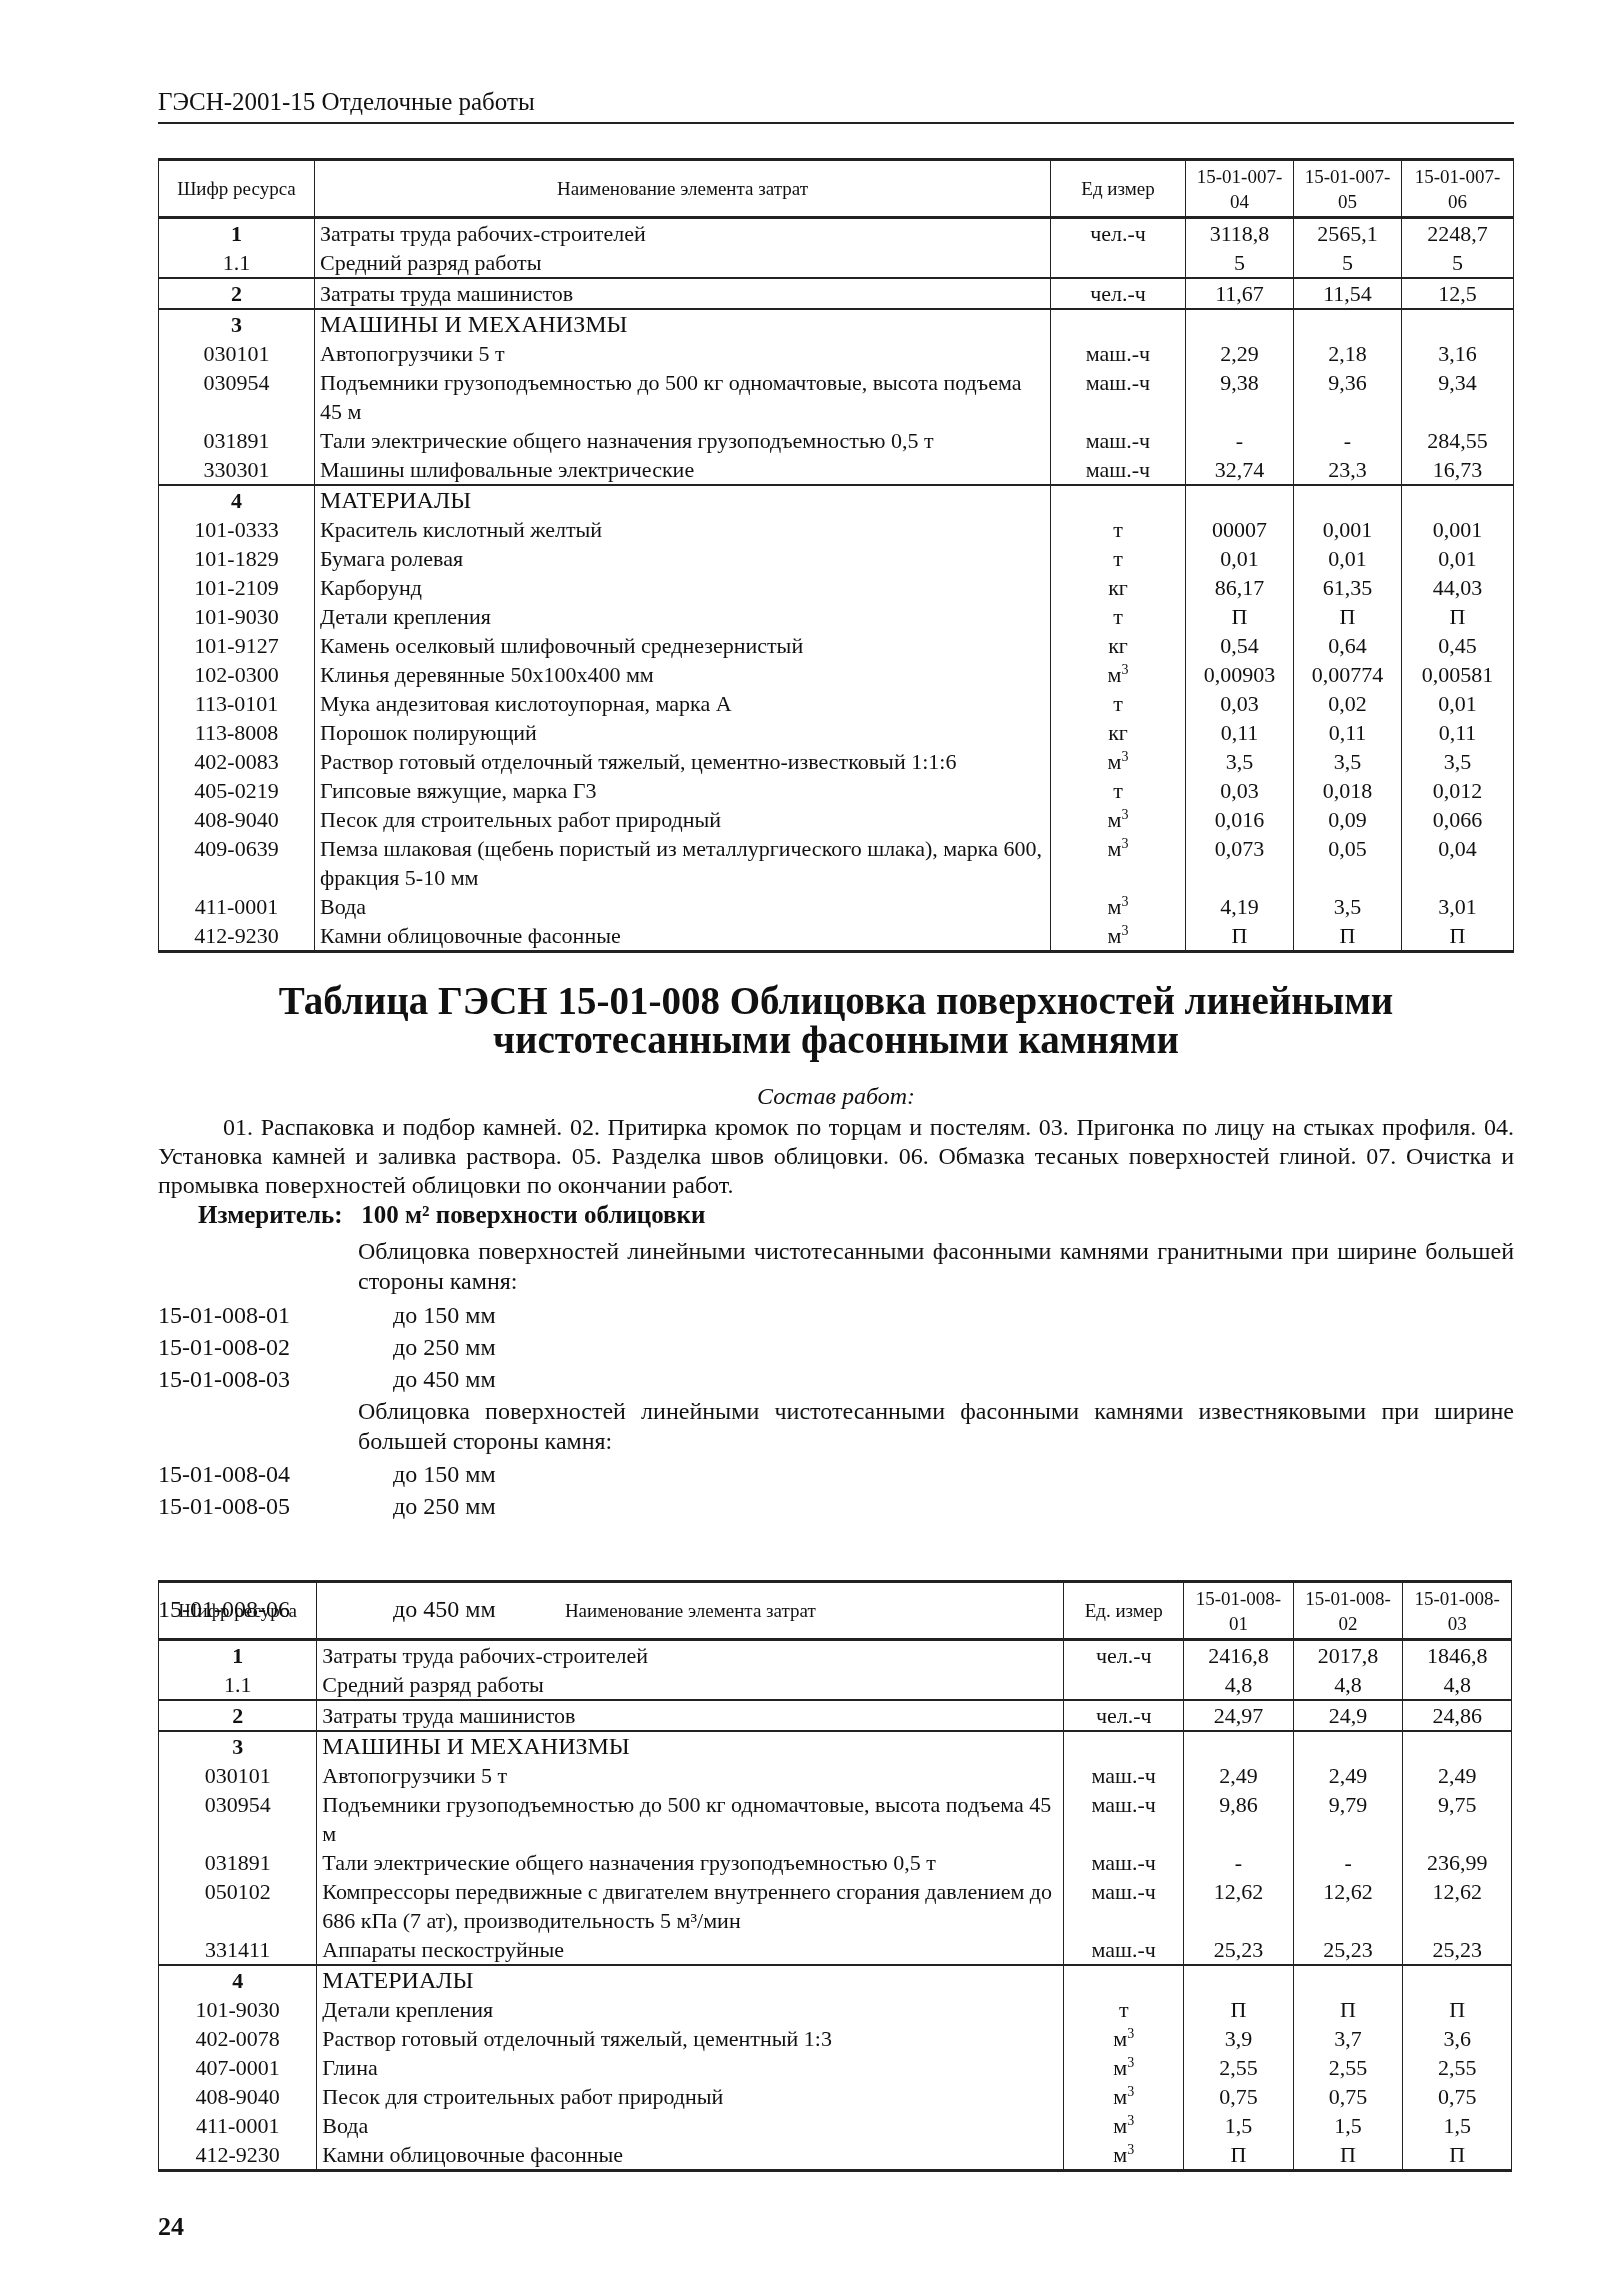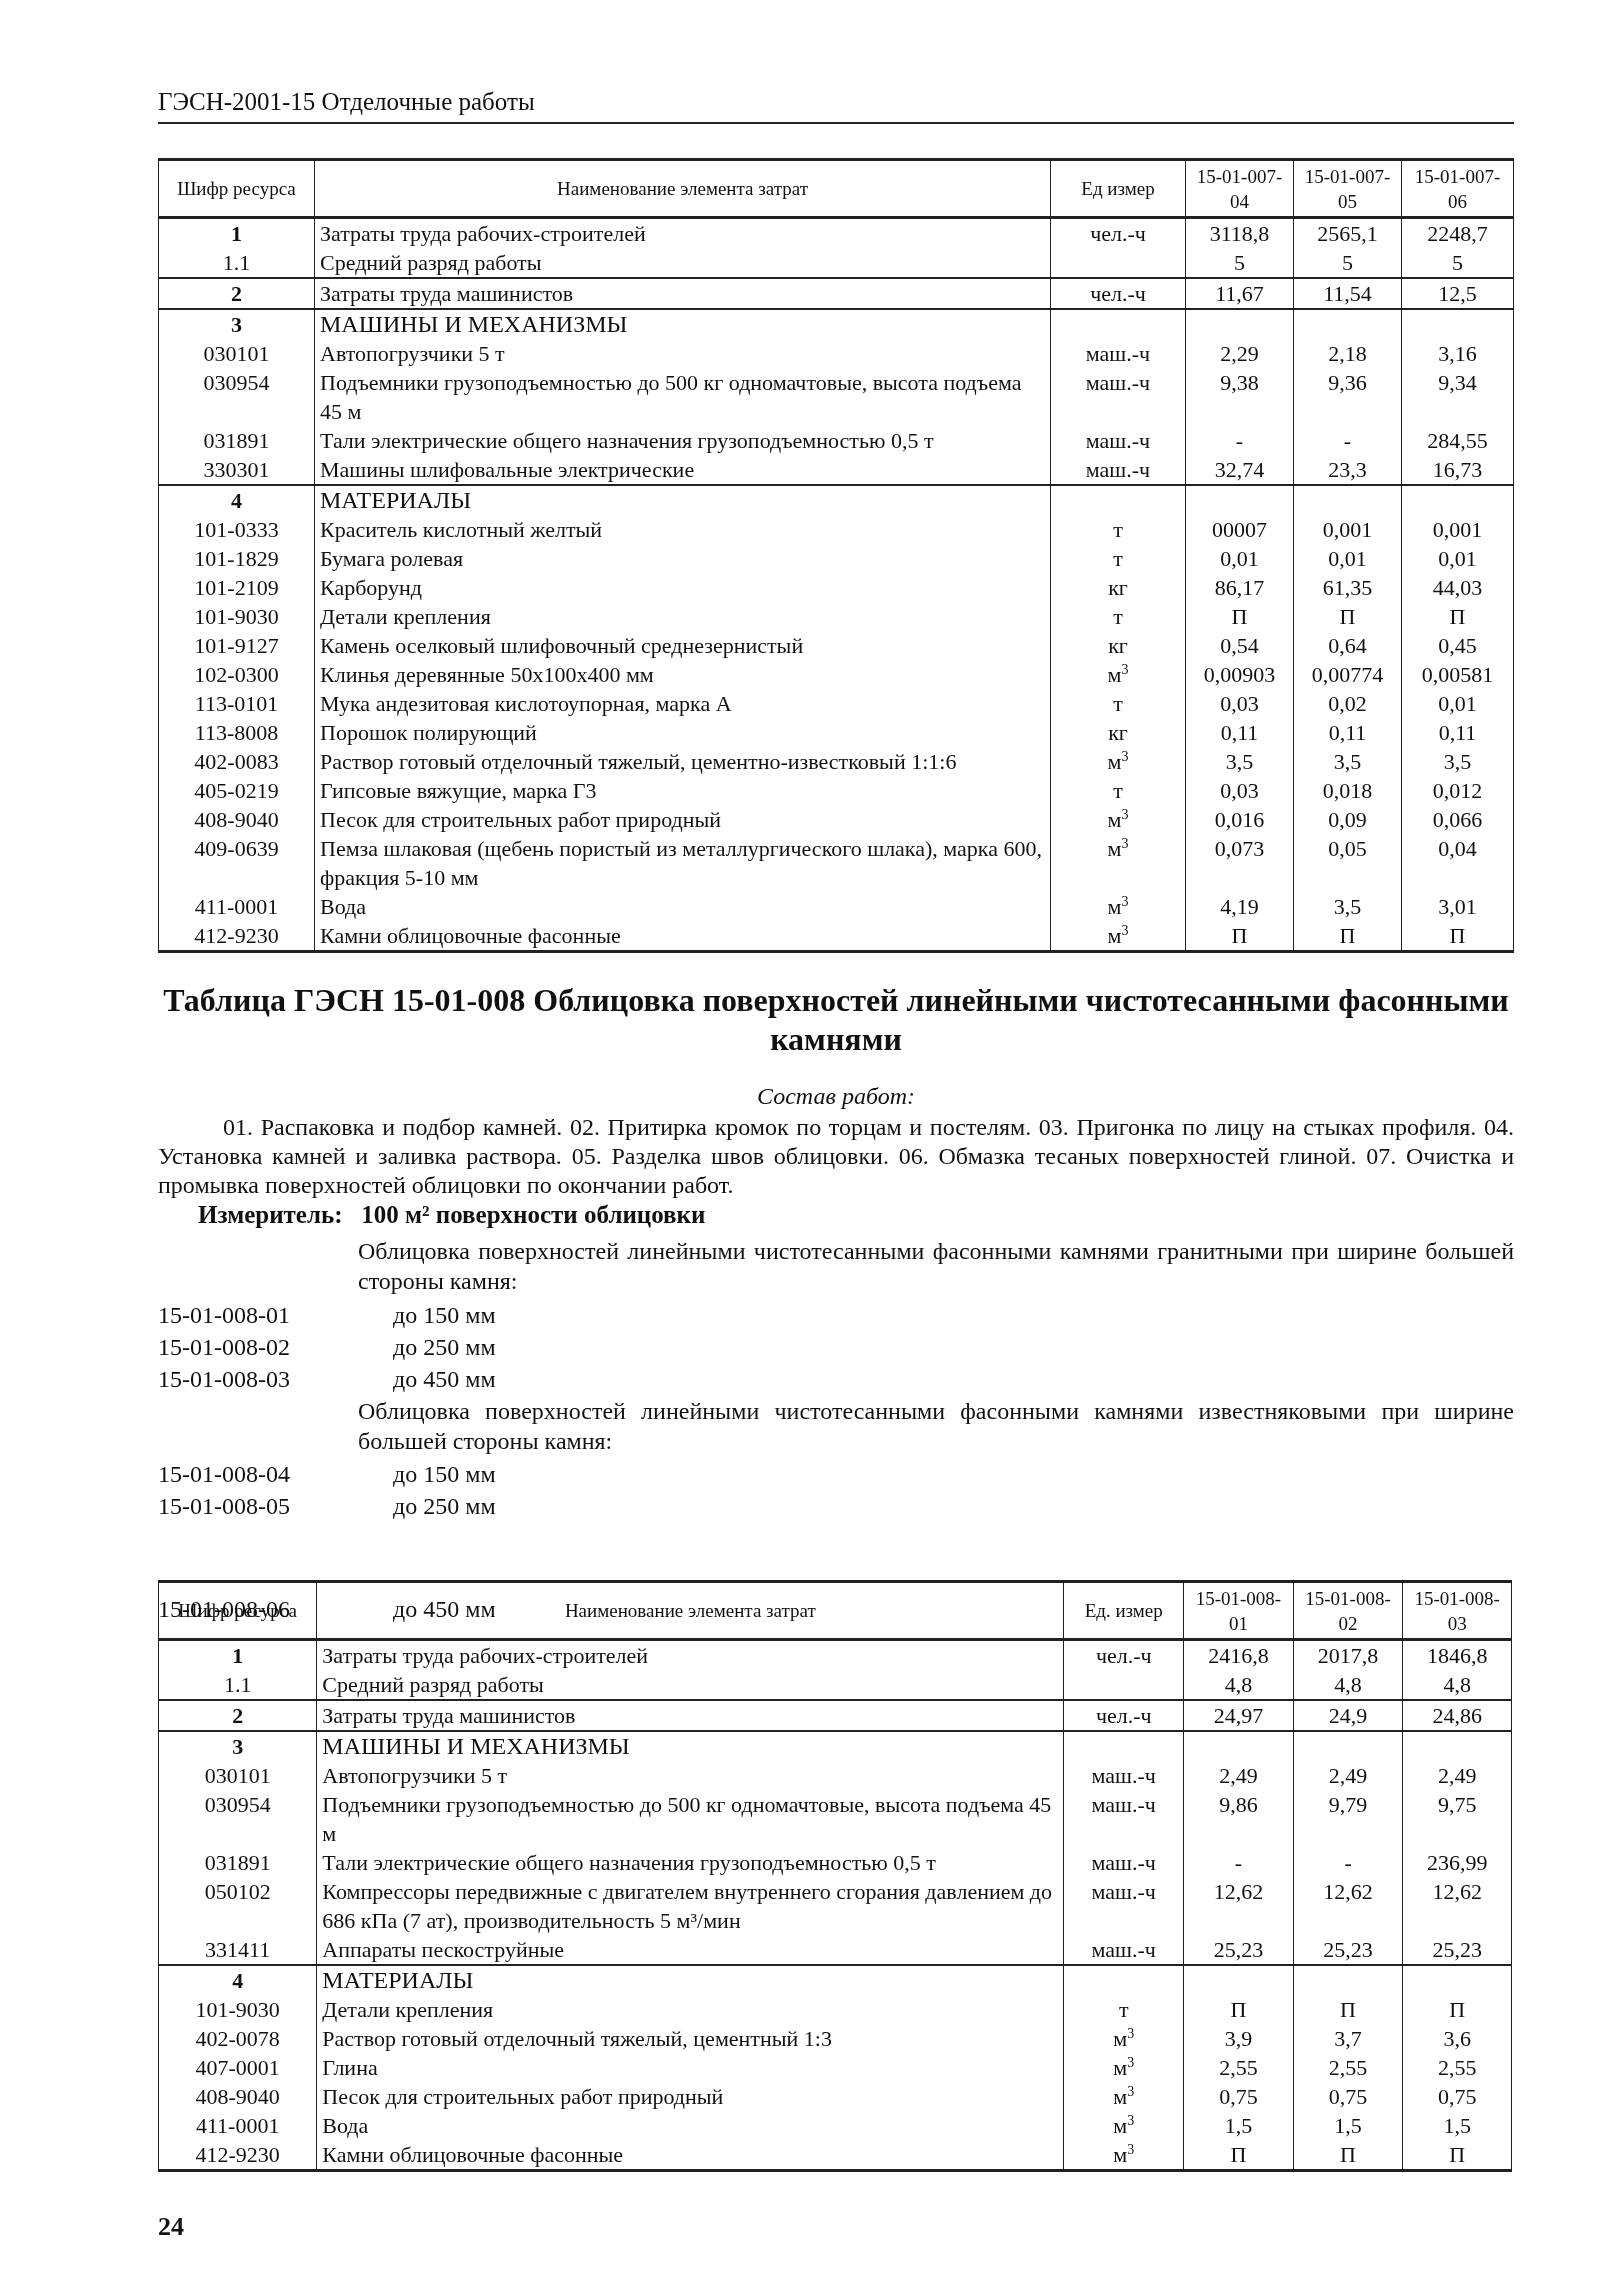--- a/index.html
+++ b/index.html
@@ -26,21 +26,21 @@
   td.unit { text-align: center; }
   td.val { text-align: center; }
   td.name { text-align: left; }
   tr.section td.name { font-weight: normal; font-size: 24px; }
   tr.section td.code { font-weight: bold; }
   tr.bold-code td.code { font-weight: bold; }
   .sup { font-size: 14px; vertical-align: super; line-height: 0; }
 
   .table-title {
     position: absolute; left: 158px; top: 981px; width: 1356px;
-    font-weight: bold; font-size: 32px; line-height: 39px; text-align: center;
+    font-weight: bold; font-size: 39px; line-height: 39px; text-align: center;
   }
   .composition-title {
     position: absolute; left: 158px; top: 1083px; width: 1356px;
     text-align: center; font-style: italic; font-size: 24px;
   }
   .composition-text {
     position: absolute; left: 158px; top: 1113px; width: 1356px;
     font-size: 24px; line-height: 29px; text-align: justify; text-indent: 65px;
   }
   .measure {

